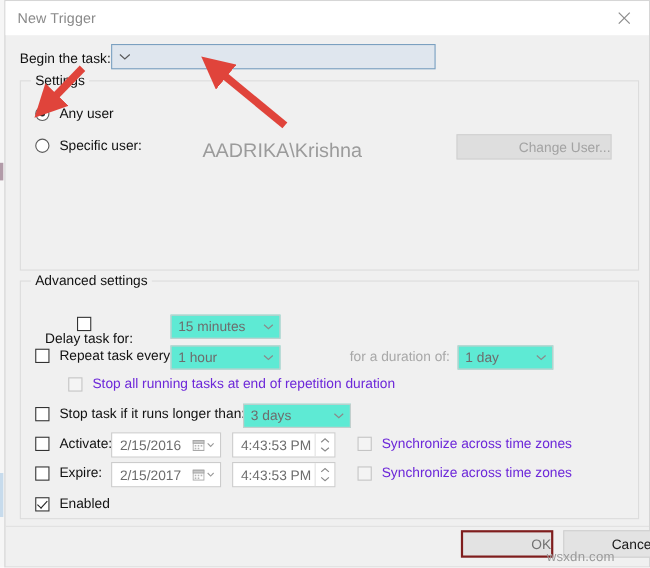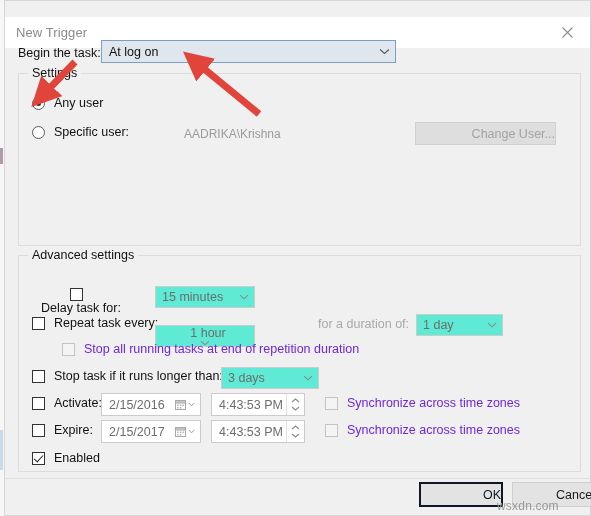--- a/index.html
+++ b/index.html
@@ -47,21 +47,21 @@
     width: 587px;
     height: 516px;
     background: #f0f0f0;
     border: 1px solid #d6d6d6;
     box-sizing: border-box;
   }
 
   
   #titlebar {
     position: absolute;
-    left: 0; top: 16px;
+    left: 0; top: 0;
     width: 585px;
     height: 31px;
     background: #ffffff;
   }
   #title-text {
     position: absolute;
     left: 11px; top: 8px;
     font-size: 13px;
     color: #8a8a8a;
     letter-spacing: .1px;
@@ -162,21 +162,21 @@
     font-size: 12.5px;
     color: #111;
   }
 
   #radio-any   { left: 27px; top: 95px; }
   #radio-spec  { left: 27px; top: 124px; }
 
   #specific-user-value {
     position: absolute;
     left: 179px; top: 126px;
-    font-size: 12px;
+    font-size: 18px;
     color: #9b9b9b;
     white-space: nowrap;
   }
 
   .btn {
     box-sizing: border-box;
     font-size: 12.5px;
     display: flex;
     align-items: center;
     justify-content: flex-end;
@@ -293,22 +293,22 @@
     position: absolute;
     left: 0; top: 477px;
     width: 585px; height: 1px;
     background: #e0e0e0;
   }
   #ok-btn {
     position: absolute;
     left: 414px; top: 481px;
     width: 84px; height: 25px;
     background: #e3e3e3;
-    border: 2px solid #0f172a;
-    color: #0f172a;
+    border: 2px solid #7f1d1d;
+    color: #737373;
   }
   #cancel-btn {
     position: absolute;
     left: 507px; top: 481px;
     width: 84px; height: 25px;
     background: #e3e3e3;
     border: 1px solid #cfcfcf;
     color: #1a1a1a;
   }
 
@@ -343,21 +343,20 @@
     <div id="close-btn">
       <svg width="13" height="13" viewBox="0 0 13 13">
         <line x1="1.5" y1="1.5" x2="11.5" y2="11.5" stroke="#8c8c8c" stroke-width="1.1"></line>
         <line x1="11.5" y1="1.5" x2="1.5" y2="11.5" stroke="#8c8c8c" stroke-width="1.1"></line>
       </svg>
     </div>
   </div>
 
   <div id="begin-label">Begin the task:</div>
   <div id="begin-combo">
-    <div class="cb-text">At log on</div>
     <div class="cb-arrow">
       <svg width="11" height="7" viewBox="0 0 11 7">
         <polyline points="1,1.5 5.5,5.5 10,1.5" fill="none" stroke="#5a5a5a" stroke-width="1.1"></polyline>
       </svg>
     </div>
   </div>
 
   <div class="groupbox" id="settings-group">
     <div class="group-title">Settings</div>
   </div>
@@ -392,21 +391,21 @@
       <svg width="10" height="6" viewBox="0 0 10 6">
         <polyline points="1,1.2 5,4.8 9,1.2" fill="none" stroke="#8a8a8a" stroke-width="1.1"></polyline>
       </svg>
     </div>
   </div>
 
   <div class="cb-row" style="left:27px; top:315px;">
     <span class="checkbox"></span>
     <span class="cb-label">Repeat task every:</span>
   </div>
-  <div class="dd" style="left:150px; top:324px; width:100px;flex-direction:column;">
+  <div class="dd" style="left:150px; top:313px; width:100px;">
     <div class="dd-text">1 hour</div>
     <div class="dd-arrow">
       <svg width="10" height="6" viewBox="0 0 10 6">
         <polyline points="1,1.2 5,4.8 9,1.2" fill="none" stroke="#8a8a8a" stroke-width="1.1"></polyline>
       </svg>
     </div>
   </div>
 
   <div style="position:absolute; left:313px; top:316px; font-size:12.5px; color:#a8a8a8; white-space:nowrap;">for a duration of:</div>
   <div class="dd" style="left:411px; top:313px; width:87px;">

